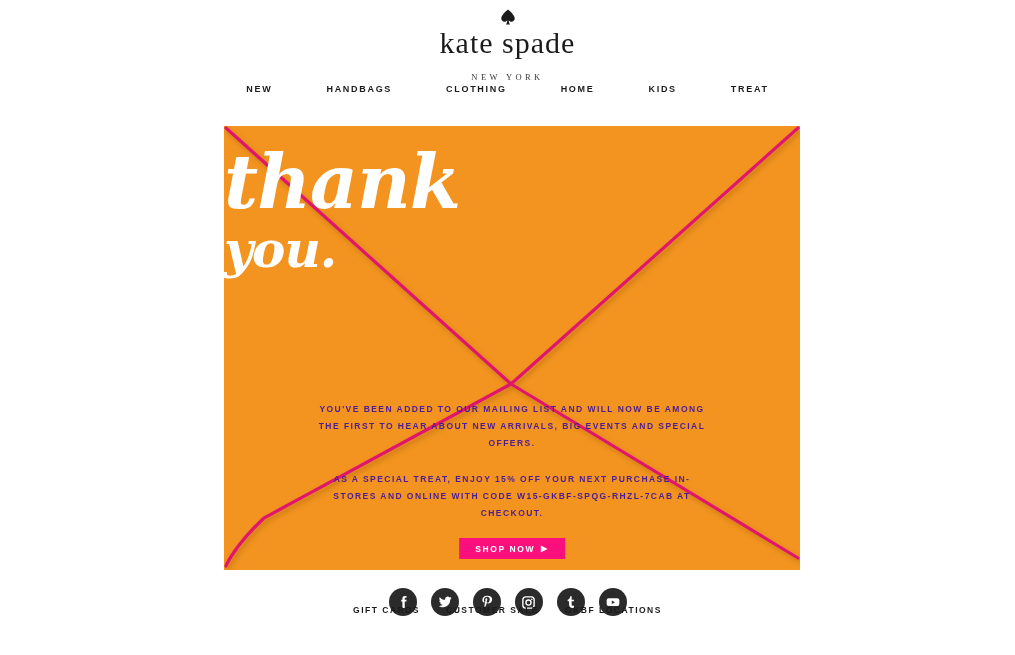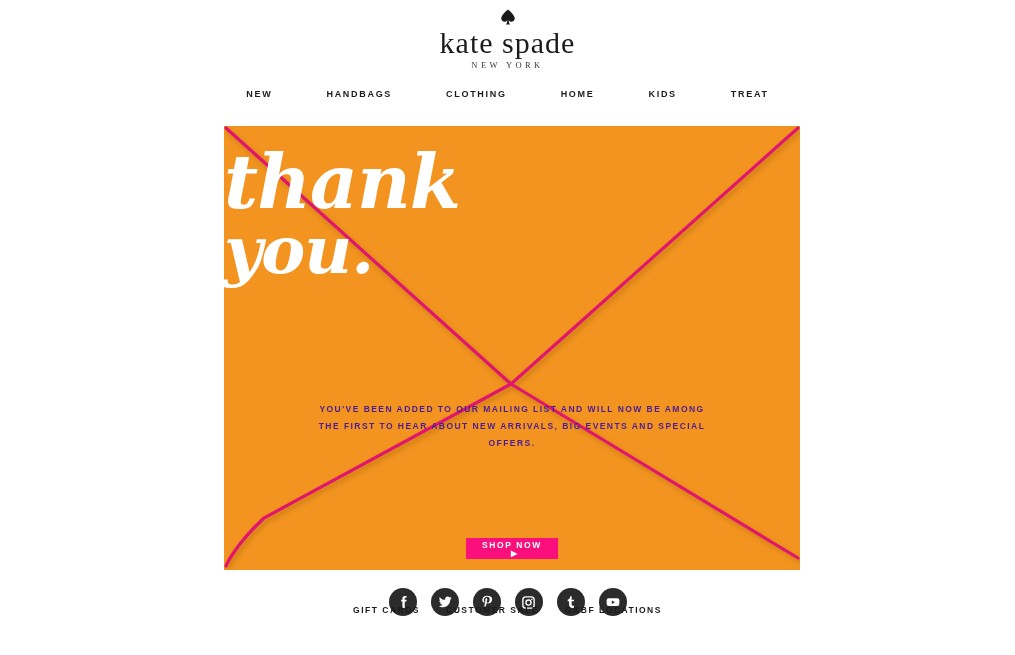--- a/index.html
+++ b/index.html
@@ -39,39 +39,39 @@
     font-size: 30px;
     letter-spacing: 1px;
     color: #1a1a1a;
     line-height: 30px;
   }
   .logo-sub {
     font-family: "Liberation Serif", serif;
     font-size: 8.5px;
     letter-spacing: 3.4px;
     color: #3a3a3a;
-    margin-top: 2px;
+    margin-top: 14px;
   }
 
   
   .nav {
     position: absolute;
     left: 0;
     top: 81px;
     width: 1015px;
     display: flex;
     justify-content: center;
     align-items: center;
   }
   .nav-item {
     font-size: 9px;
     font-weight: bold;
     letter-spacing: 1.7px;
     color: #1a1a1a;
-    margin: 8px 27px;
+    margin: 3px 27px;
     text-decoration: none;
     white-space: nowrap;
   }
 
   
   .promo-banner {
     position: absolute;
     left: 224px;
     top: 105px;
     width: 576px;
@@ -115,21 +115,21 @@
     font-style: italic;
     font-weight: bold;
     pointer-events: none;
   }
   .ty-line1 {
     font-size: 74px;
     line-height: 76px;
     letter-spacing: -1px;
   }
   .ty-line2 {
-    font-size: 66px;
+    font-size: 50px;
     line-height: 72px;
     letter-spacing: -1px;
     margin-top: -6px;
   }
 
   .hero-copy {
     position: absolute;
     left: 88px;
     top: 275px;
     width: 400px;
@@ -159,21 +159,20 @@
     height: 21px;
     font-family: "Liberation Sans", sans-serif;
     font-size: 8.5px;
     font-weight: bold;
     letter-spacing: 1.6px;
     display: flex;
     align-items: center;
     justify-content: center;
     cursor: pointer;
     white-space: nowrap;
-    flex-direction: column;
   }
   .shop-now .arrow {
     margin-left: 6px;
     font-size: 8px;
     line-height: 1;
   }
 
   
   .social-row {
     position: absolute;
@@ -258,20 +257,21 @@
       </g>
     </svg>
 
     <div class="thank-you">
       <div class="ty-line1">thank</div>
       <div class="ty-line2">you.</div>
     </div>
 
     <div class="hero-copy">
       <p class="copy-para">YOU'VE BEEN ADDED TO OUR MAILING LIST AND WILL NOW BE AMONG THE FIRST TO HEAR ABOUT NEW ARRIVALS, BIG EVENTS AND SPECIAL OFFERS.</p>
+      <p class="copy-para second">AS A SPECIAL TREAT, ENJOY 15% OFF YOUR NEXT PURCHASE IN-STORES AND ONLINE WITH CODE W15-GKBF-SPQG-RHZL-7CAB AT CHECKOUT.</p>
     </div>
 
     <button class="shop-now">
       <span>SHOP NOW</span>
       <span class="arrow">▶</span>
     </button>
   </div>
 
   <div class="social-row">
 

